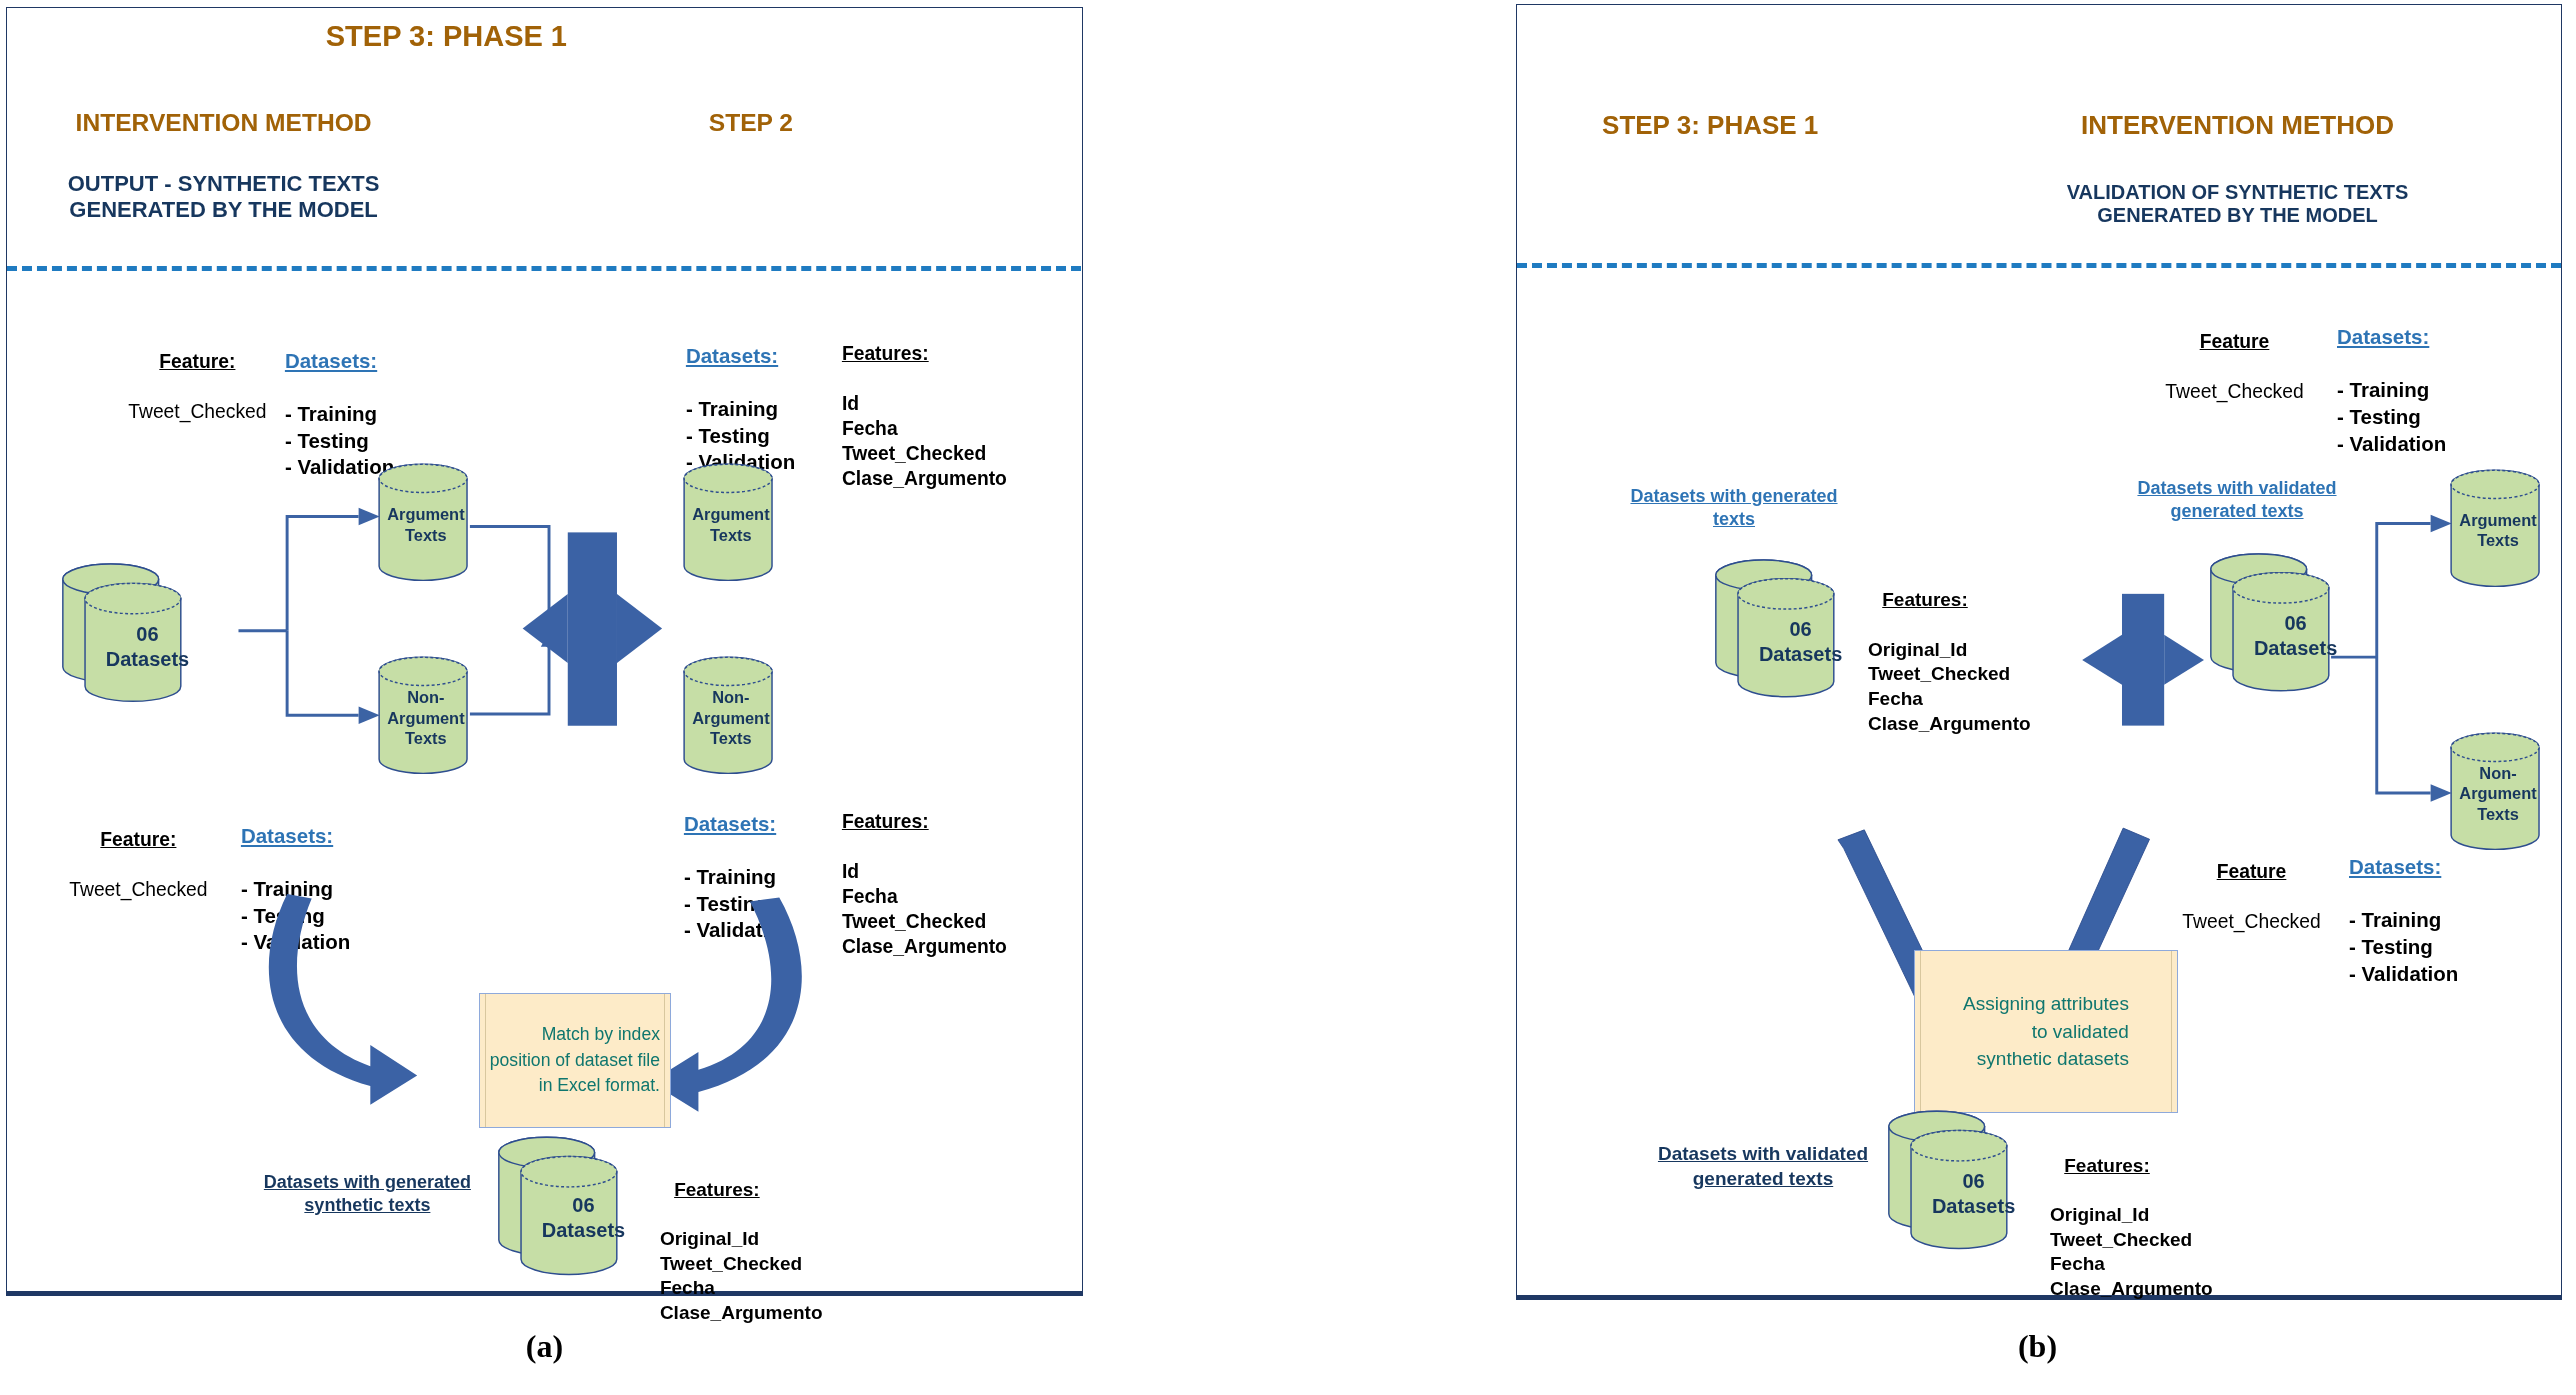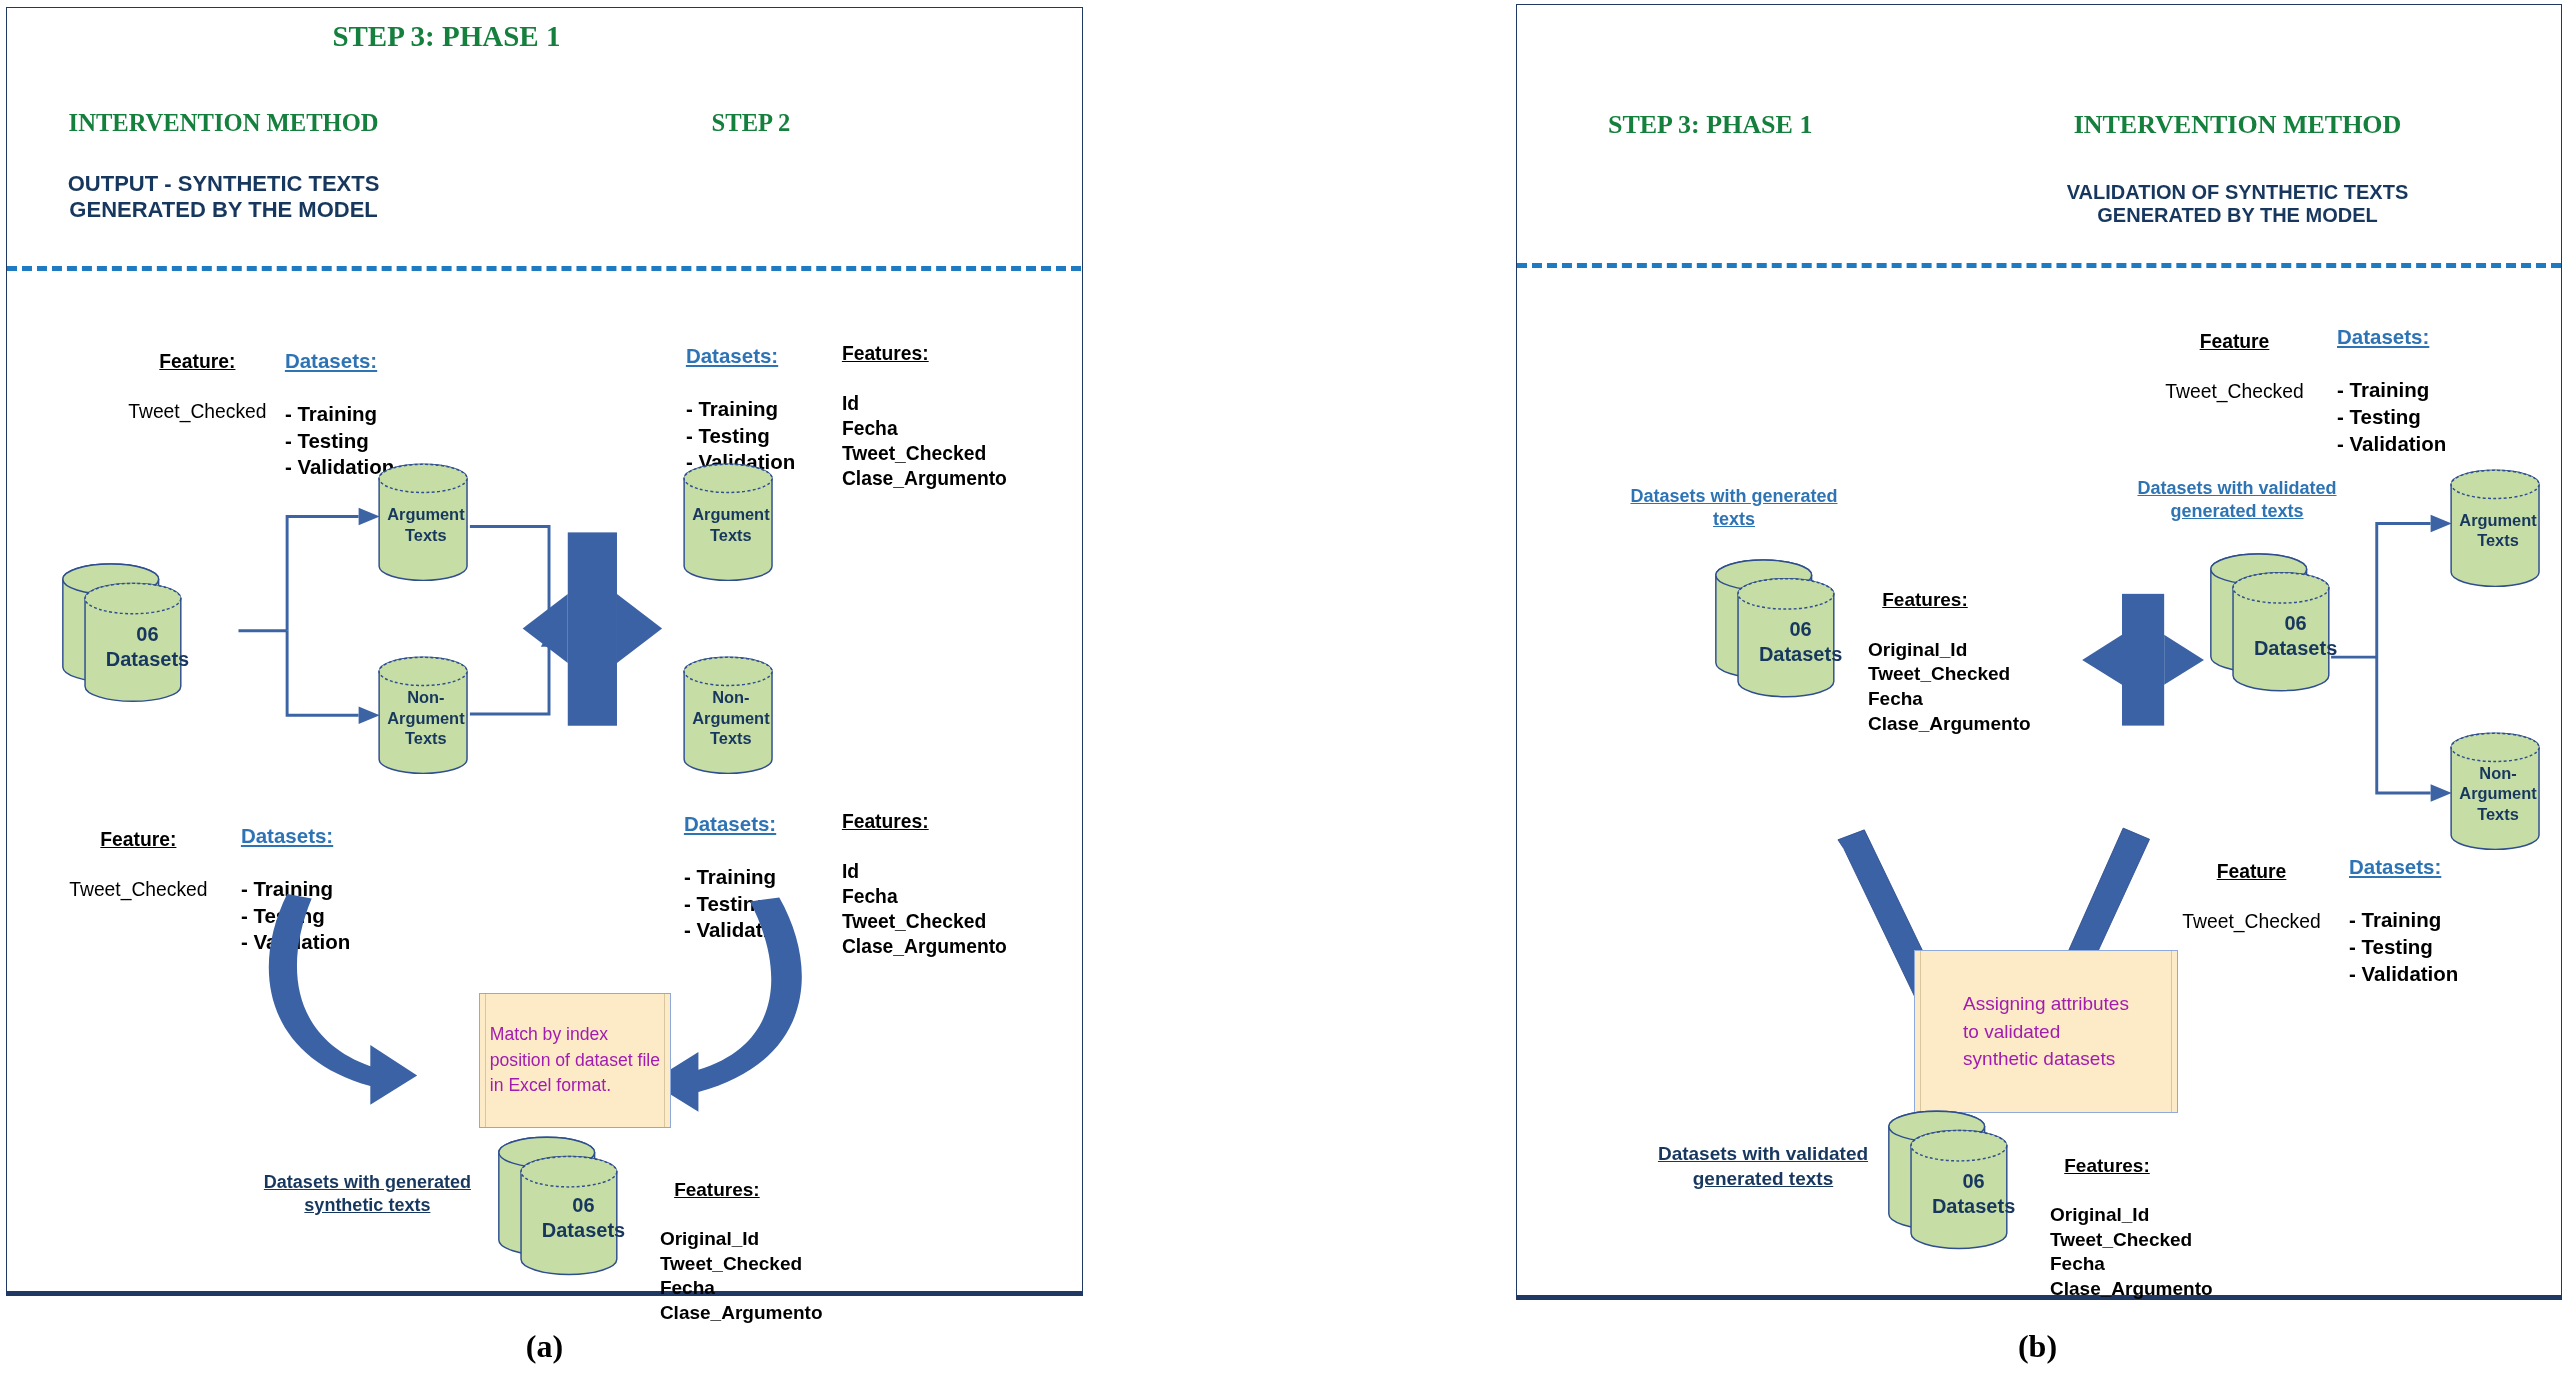--- a/index.html
+++ b/index.html
@@ -10,21 +10,21 @@
   .panel{position:absolute;background:#fff;box-sizing:border-box;
          border:1.2px solid #1F3864;border-bottom:5.3px solid #1F3864;}
   #panel-a{left:5.9px;  top:7px;  width:1077px; height:1289px;}
   #panel-b{left:1516px;top:3.5px;   width:1046px; height:1296px;}
 
   .sub-label{position:absolute;font-family:"Liberation Serif","DejaVu Serif",serif;
              font-weight:bold;font-size:32px;color:#000;text-align:center;width:141px;}
 
   
   .hdr{position:absolute;font-weight:bold;text-align:center;line-height:1.18;}
-  .hdr.black{color:#15803d;font-family:Liberation Serif, serif;}
+  .hdr.black{color:#a16207;}
   .hdr.blue{color:#17375E;}
 
   
   .txt{position:absolute;line-height:1.30;white-space:pre-line;}
   .lbl-head{font-weight:bold;text-decoration:underline;display:block;}
   .lbl-head.black{color:#000;}
   .lbl-head.blue{color:#2E74B5;}
   .plain{color:#000;font-weight:bold;}
   .plain.reg{font-weight:normal;}
   .navy-u{color:#17375E;font-weight:bold;text-decoration:underline;text-align:center;}
@@ -34,21 +34,21 @@
 
   
   .cyl{position:absolute;}
   .cyl svg{display:block;overflow:visible;}
   .cyl .cyl-text{position:absolute;left:0;width:100%;text-align:center;
                  color:#17375E;font-weight:bold;line-height:1.25;}
 
   
   .note{position:absolute;background:#FDEBC8;border:0.6px solid #8EA9DB;
         box-sizing:border-box;display:flex;align-items:center;justify-content:center;}
-  .note .note-inner{text-align:left;color:#a21caf;line-height:1.45;white-space:pre-line;
+  .note .note-inner{text-align:right;color:#0f766e;line-height:1.45;white-space:pre-line;
                     padding:0 8.2px;}
   .note::before{content:"";position:absolute;left:5.3px;top:0;bottom:0;width:0.6px;background:#d8c79e;}
   .note::after{content:"";position:absolute;right:5.3px;top:0;bottom:0;width:0.6px;background:#d8c79e;}
 
   
   .layer{position:absolute;left:0;top:0;pointer-events:none;}
 </style>
 </head>
 <body>
 

